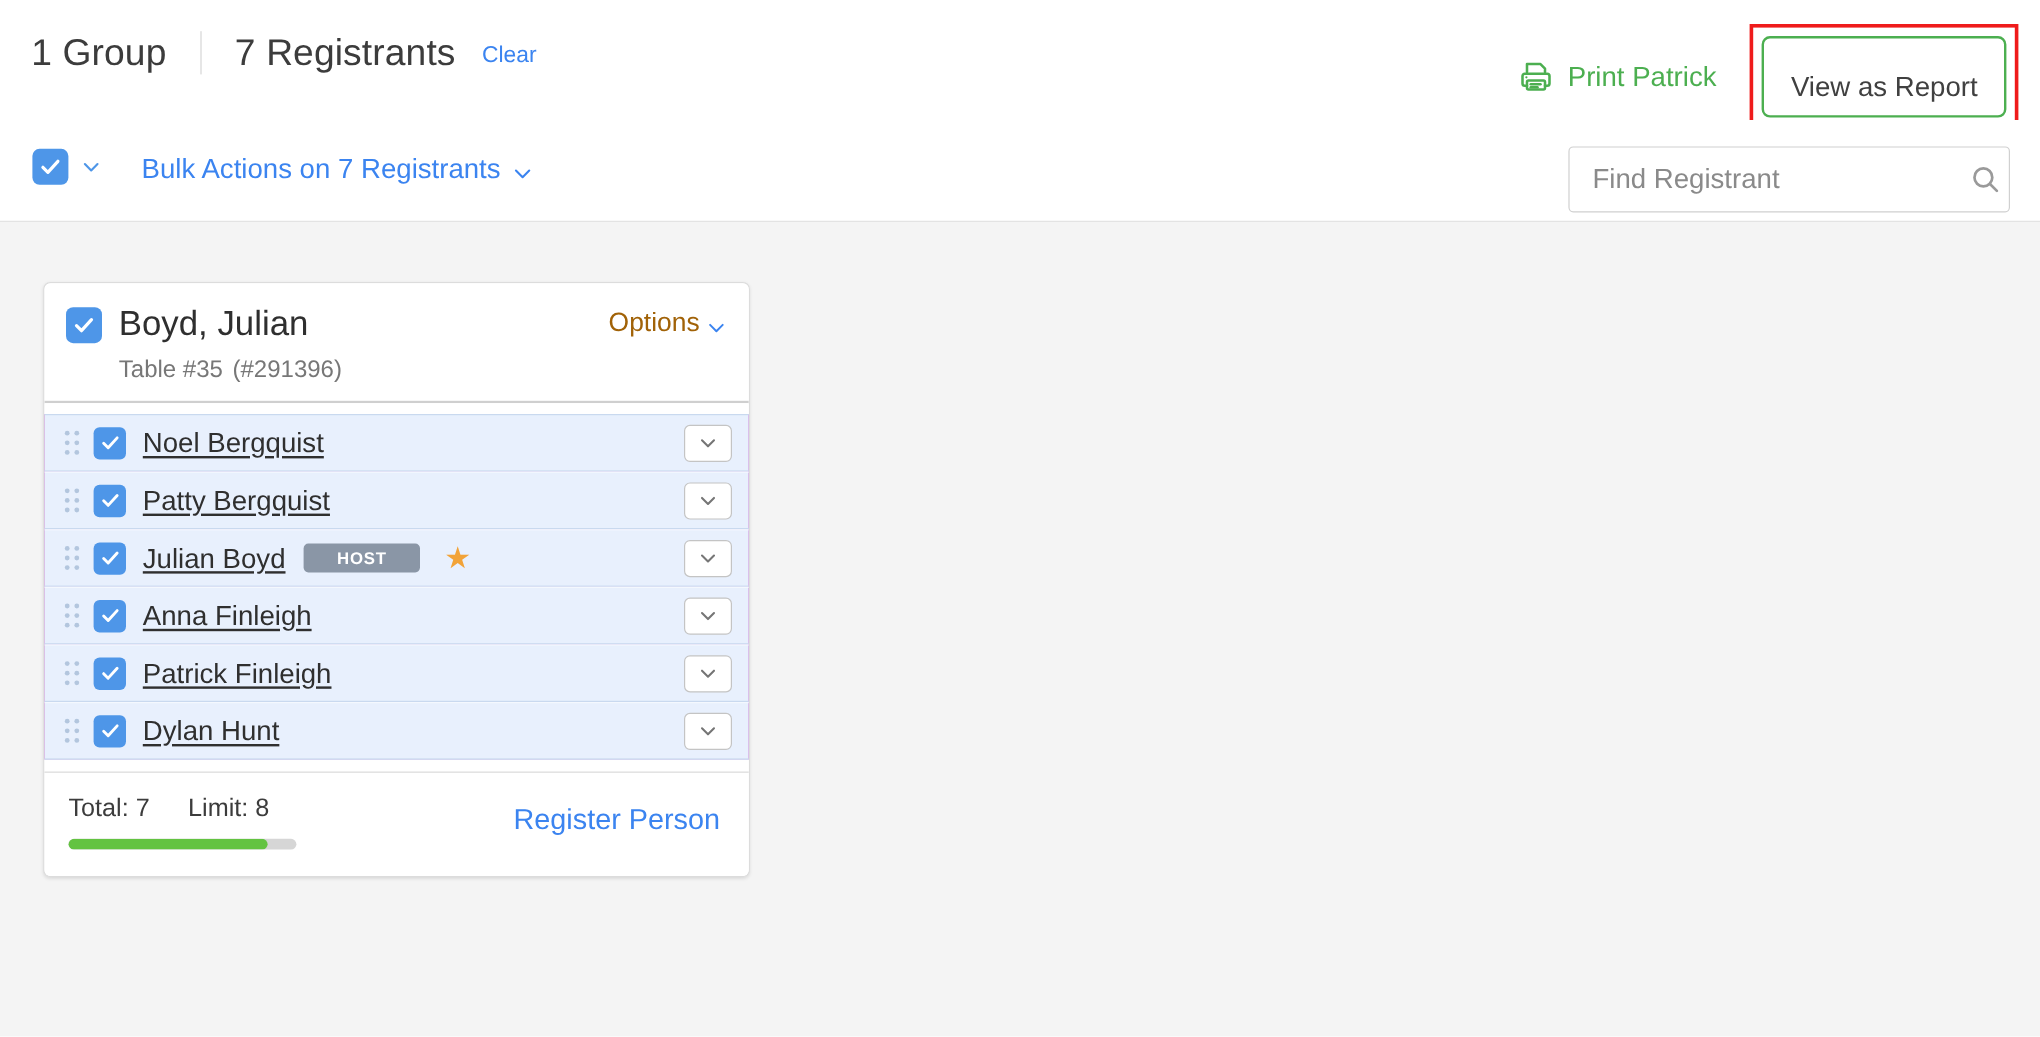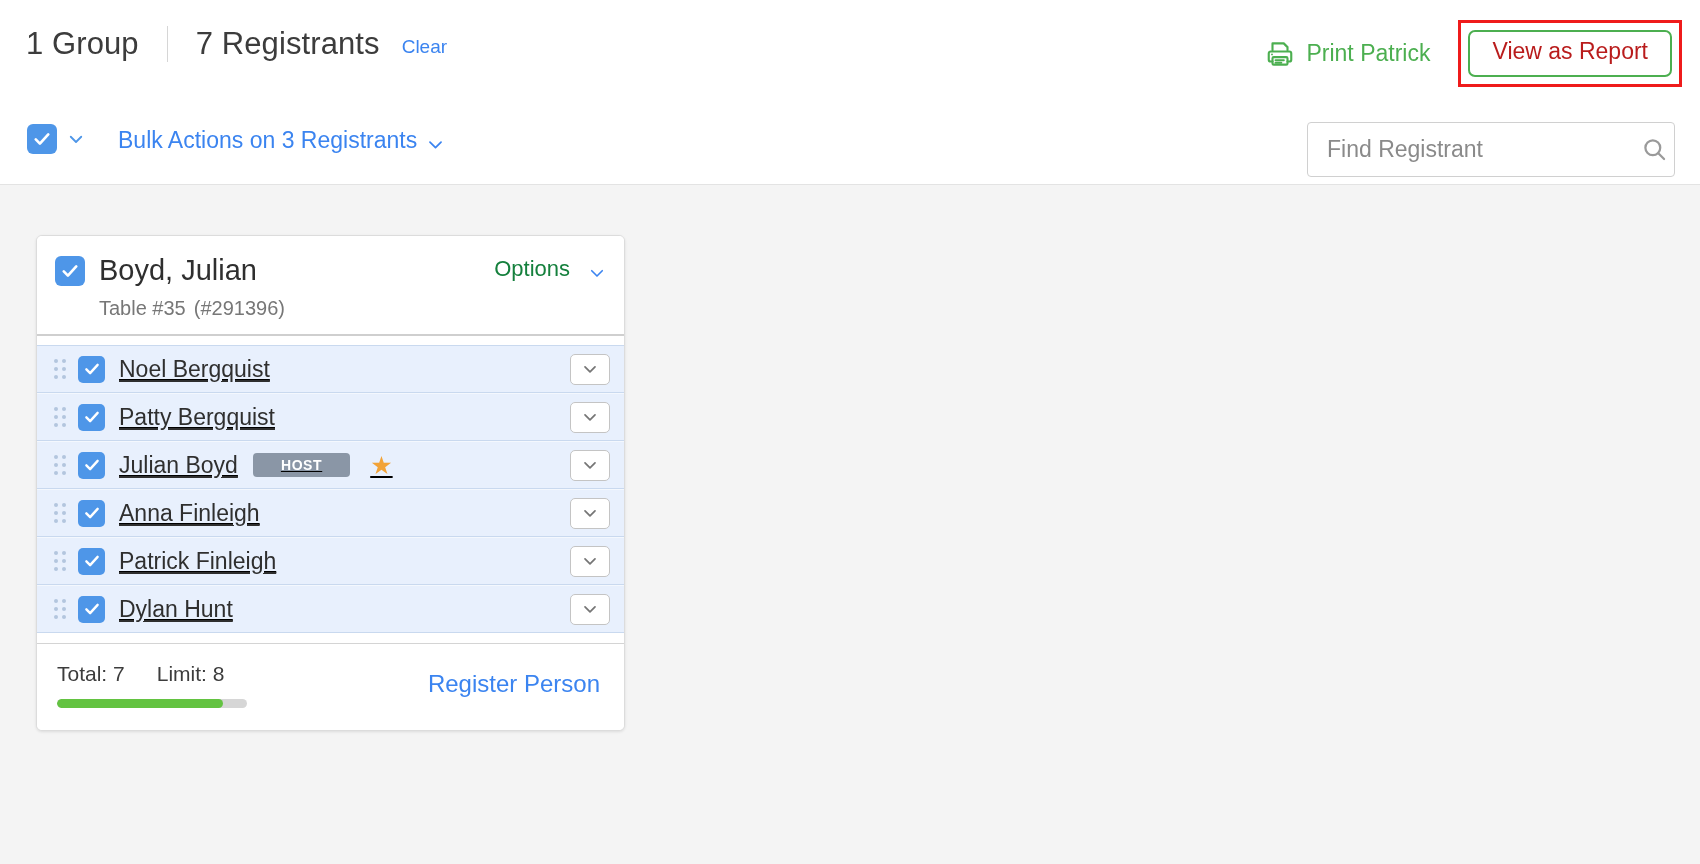--- a/index.html
+++ b/index.html
@@ -43,23 +43,23 @@
     margin-right: 28px;
   }
   .print-icon { width: 30px; height: 30px; display: block; }
 
   .report-wrap {
     position: relative; padding: 7px;
     border: 3px solid #ef1b1b; background: #fff;
   }
   .report-btn {
     border: 2px solid #4caf50; border-radius: 7px;
-    color: #b91c1c; background: #fff;
+    color: #404040; background: #fff;
     font-size: 23px; font-family: inherit;
-    padding: 8px 22px 12px; cursor: pointer; line-height: 1;
+    padding: 29px 22px 12px; cursor: pointer; line-height: 1;
     white-space: nowrap;
   }
 
   
   .actionbar {
     position: absolute; left: 0; top: 100px; width: 1700px; height: 84px;
     background: #fff;
   }
   .select-all {
     position: absolute; left: 27px; top: 24px;
@@ -113,34 +113,34 @@
   }
 
   
   .card-head { padding: 20px 18px 14px 18px; background:#fff; }
   .card-head-top { display:flex; align-items:flex-start; }
   .card-title {
     font-size: 29px; color: #2f2f2f; margin-left: 14px; font-weight: 400;
     line-height: 1;
   }
   .options-link {
-    margin-left: auto; display:flex; align-items:center; gap: 18px;
-    color: #15803d; font-size: 22px; cursor: pointer;
+    margin-left: auto; display:flex; align-items:center; gap: 5px;
+    color: #a16207; font-size: 22px; cursor: pointer;
   }
   .options-link .chev-sm { color:#3b84f0; width:18px; height:18px; position:relative; top:2px;}
   .card-sub {
     margin-top: 11px; margin-left: 44px;
     font-size: 20px; color: #777; display:flex; gap: 8px;
   }
 
   .head-rule { height: 2px; background: #cfcfcf; }
   .head-gap  { height: 9px; background: #fff; }
 
   
-  .rows { background:#a21caf;text-decoration:underline; }
+  .rows { background:#a21caf; }
   .row {
     height: 48px; display:flex; align-items:center;
     background: #e8f0fd;
     border-bottom: 1px solid #c9d9ef;
     border-top: 1px solid #f4f8fe;
     padding-left: 14px; padding-right: 14px;
     position: relative;
   }
   .row:first-child { border-top: 1px solid #c9d9ef; }
   .drag {
@@ -231,21 +231,21 @@
         </svg>
       </span>
       <span class="chev-sm">
         <svg viewBox="0 0 24 24" fill="none" stroke="currentColor" stroke-width="2.4" stroke-linecap="round" stroke-linejoin="round">
           <polyline points="5,9 12,16 19,9"></polyline>
         </svg>
       </span>
     </div>
 
     <div class="bulk-actions">
-      <span>Bulk Actions on 3 Registrants</span>
+      <span>Bulk Actions on 7 Registrants</span>
       <span class="chev-sm">
         <svg viewBox="0 0 24 24" fill="none" stroke="currentColor" stroke-width="2.2" stroke-linecap="round" stroke-linejoin="round">
           <polyline points="5,9 12,16 19,9"></polyline>
         </svg>
       </span>
     </div>
 
     <div class="search-wrap">
       <input class="search-input" type="text" placeholder="Find Registrant" style="">
       <button class="search-btn">

